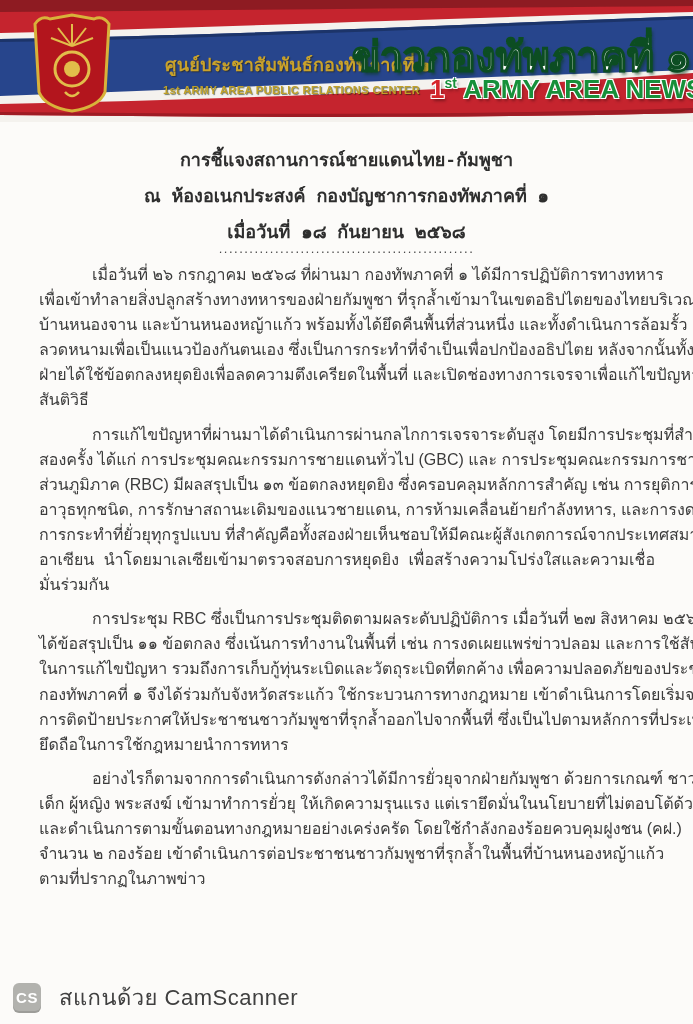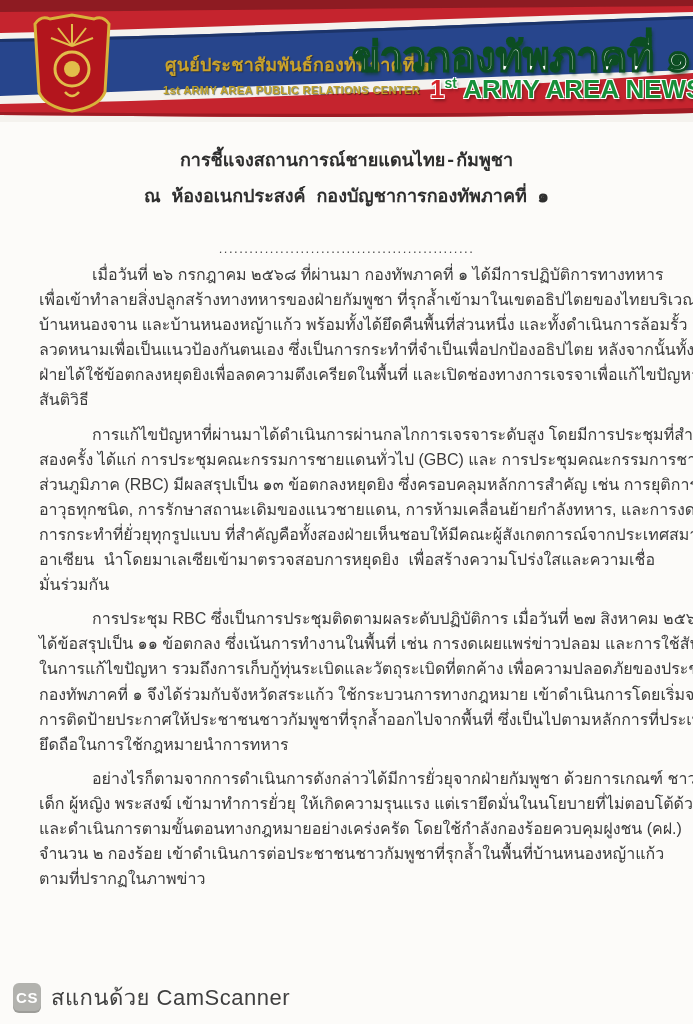--- a/index.html
+++ b/index.html
@@ -58,21 +58,21 @@
   .content{
     position:absolute;top:262px;left:39px;width:616px;
     font-size:16px;line-height:25.1px;color:#3b3b3b;
   }
   .para{margin:0 0 9px 0;padding:0;}
   .line{display:block;text-align:justify;text-align-last:justify;white-space:nowrap;}
   .line.first{text-indent:53px;}
   .line.last{text-align-last:left;white-space:normal;}
 
   
-  .footer{position:absolute;left:13px;top:980px;height:34px;display:flex;align-items:center;}
+  .footer{position:absolute;left:13px;top:980px;height:34px;display:flex;align-items:center;gap:8px;}
   .cs-badge{
     width:28px;height:28px;border-radius:6px;background:#b2b2ae;
     box-shadow:0 2px 0 #9d9d99;
     display:flex;align-items:center;justify-content:center;
     color:#ffffff;font-weight:bold;font-size:15px;letter-spacing:.5px;
   }
   .cs-text{margin-left:10px;font-size:22px;color:#404040;letter-spacing:.5px;}
 </style>
 </head>
 <body>
@@ -110,20 +110,21 @@
     <div class="pr-center-thai">ศูนย์ประชาสัมพันธ์กองทัพภาคที่ ๑</div>
     <div class="pr-center-eng">1st ARMY AREA PUBLIC RELATIONS CENTER</div>
 
     <div class="news-thai">ข่าวกองทัพภาคที่ ๑</div>
     <div class="news-eng"><span class="one">1</span><sup>st</sup><span> ARMY AREA NEWS</span></div>
   </div>
 
   <div class="doc-title">
     <div>การชี้แจงสถานการณ์ชายแดนไทย-กัมพูชา</div>
     <div>ณ ห้องอเนกประสงค์ กองบัญชาการกองทัพภาคที่ ๑</div>
+    <div>เมื่อวันที่ ๑๘ กันยายน ๒๕๖๘</div>
   </div>
 
   <div class="dotted-sep">..................................................</div>
 
   <div class="content">
 
     <p class="para">
       <span class="line first">เมื่อวันที่ ๒๖ กรกฎาคม ๒๕๖๘ ที่ผ่านมา กองทัพภาคที่ ๑ ได้มีการปฏิบัติการทางทหาร</span>
       <span class="line">เพื่อเข้าทำลายสิ่งปลูกสร้างทางทหารของฝ่ายกัมพูชา ที่รุกล้ำเข้ามาในเขตอธิปไตยของไทยบริเวณพื้นที่</span>
       <span class="line">บ้านหนองจาน และบ้านหนองหญ้าแก้ว พร้อมทั้งได้ยึดคืนพื้นที่ส่วนหนึ่ง และทั้งดำเนินการล้อมรั้ว</span>

